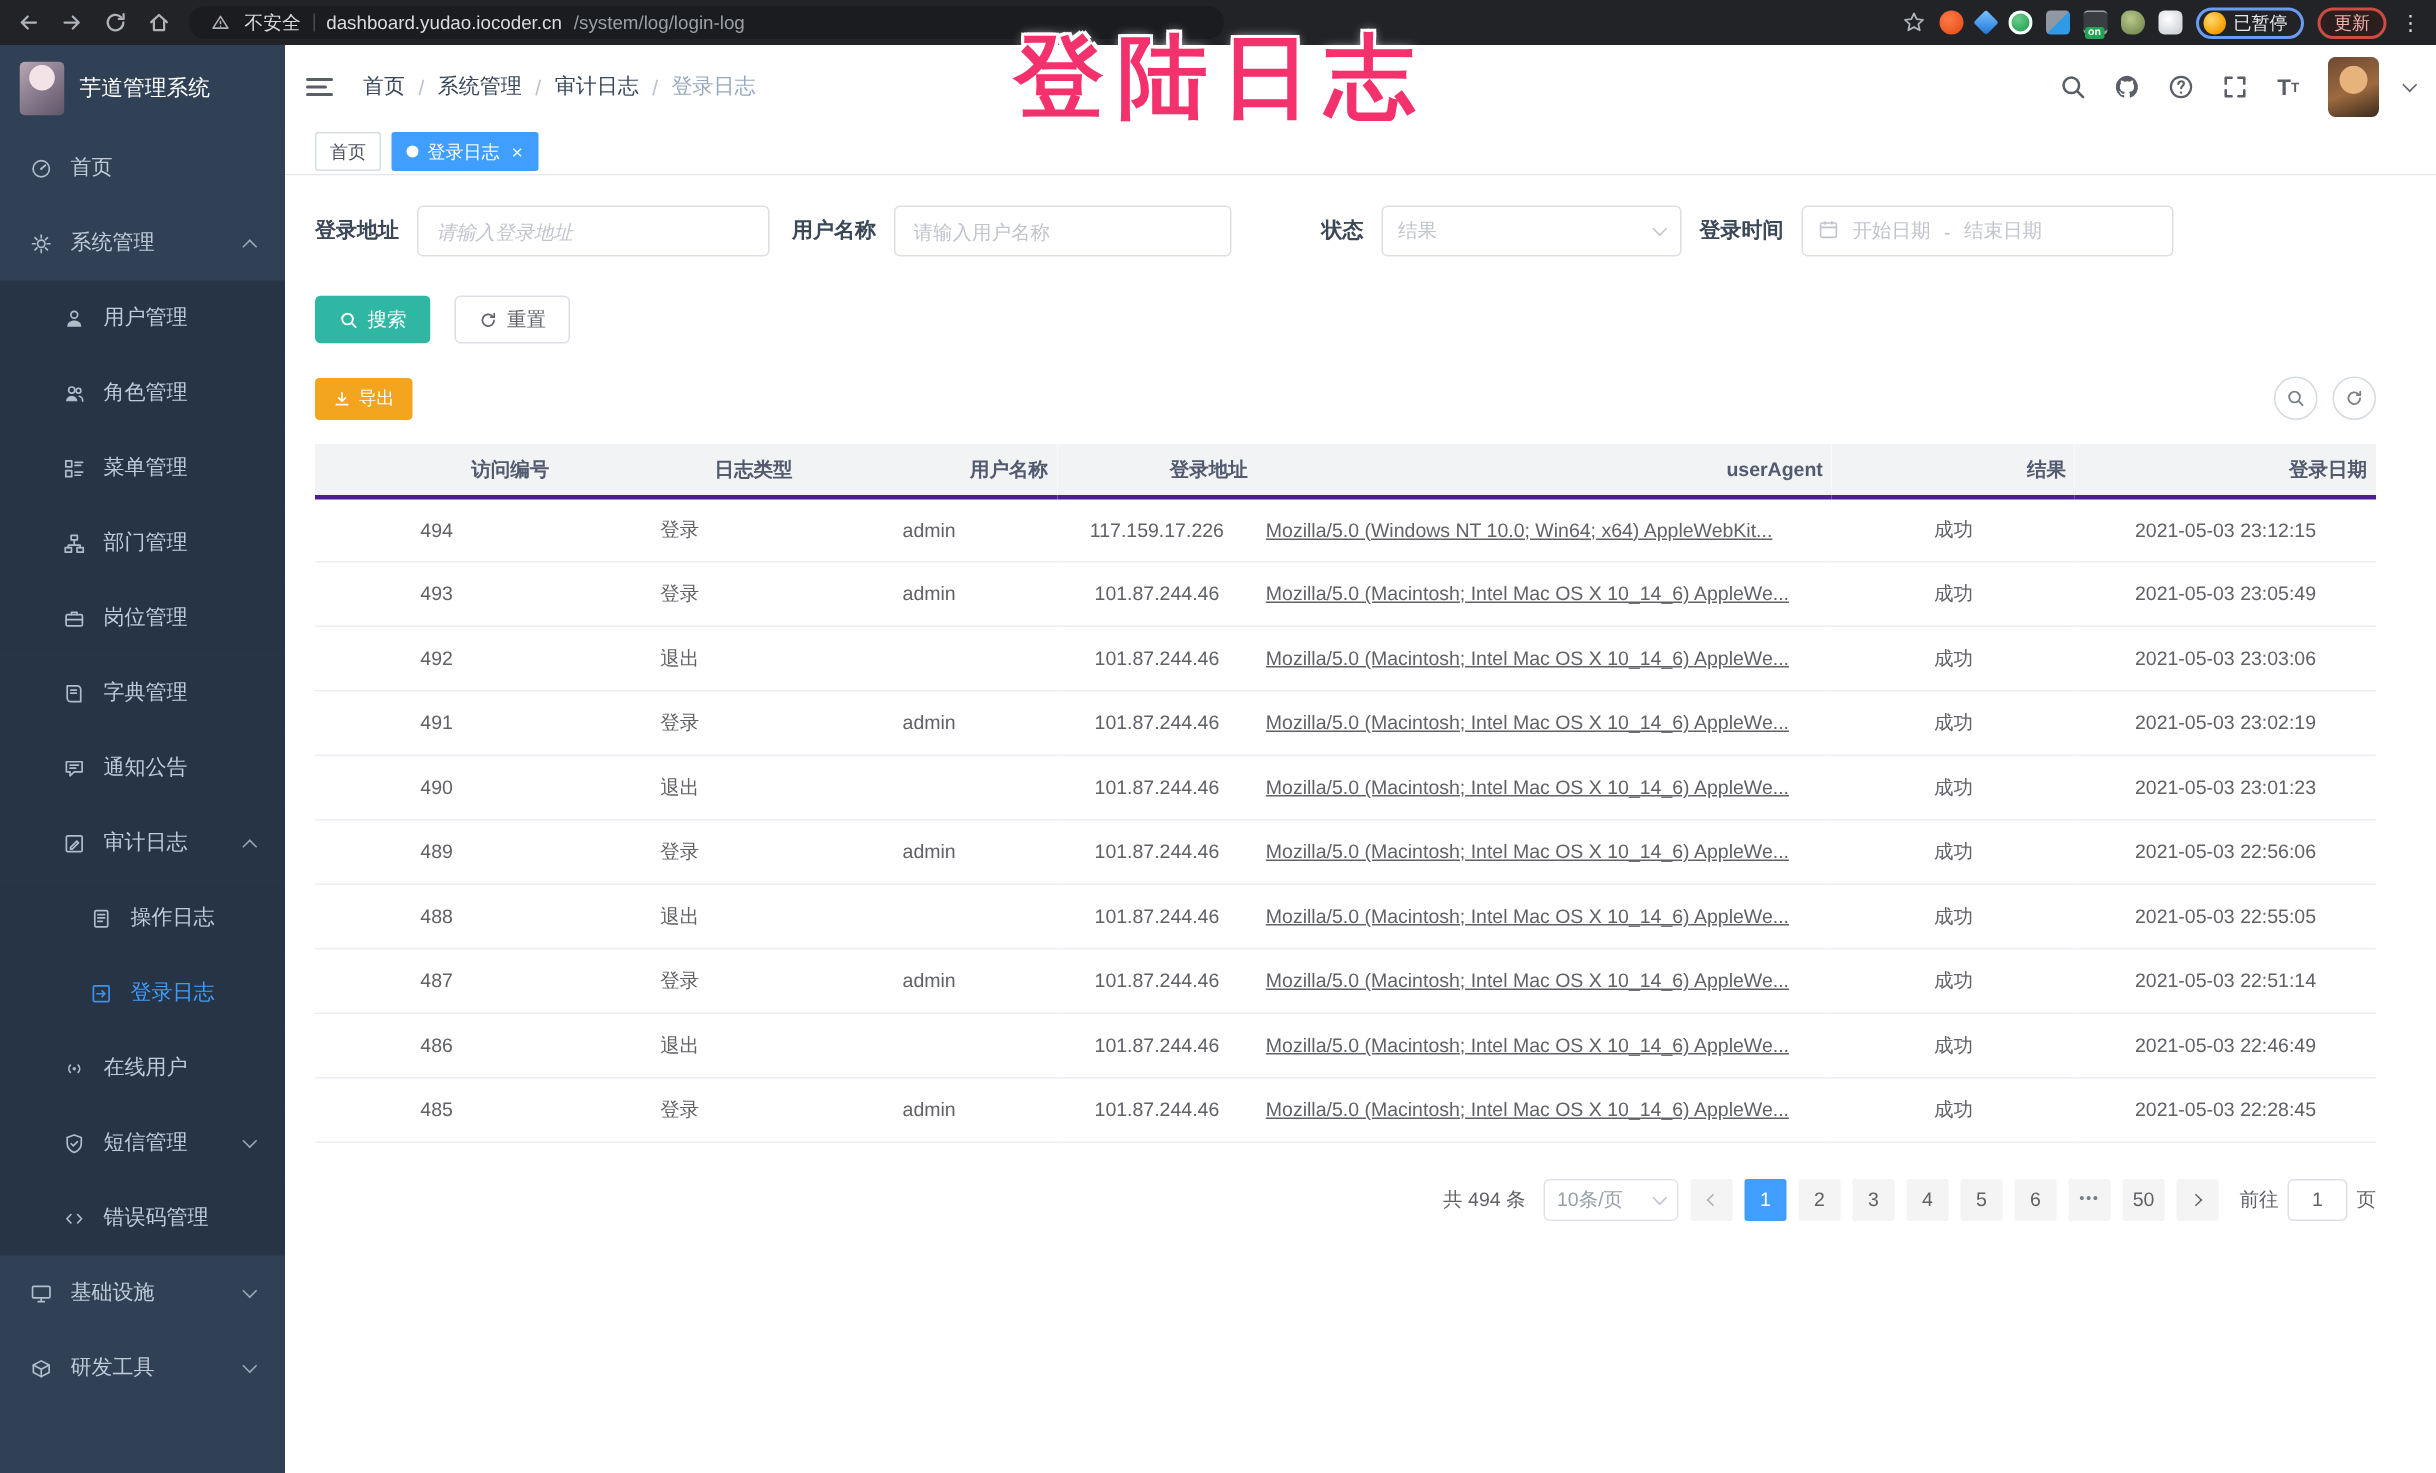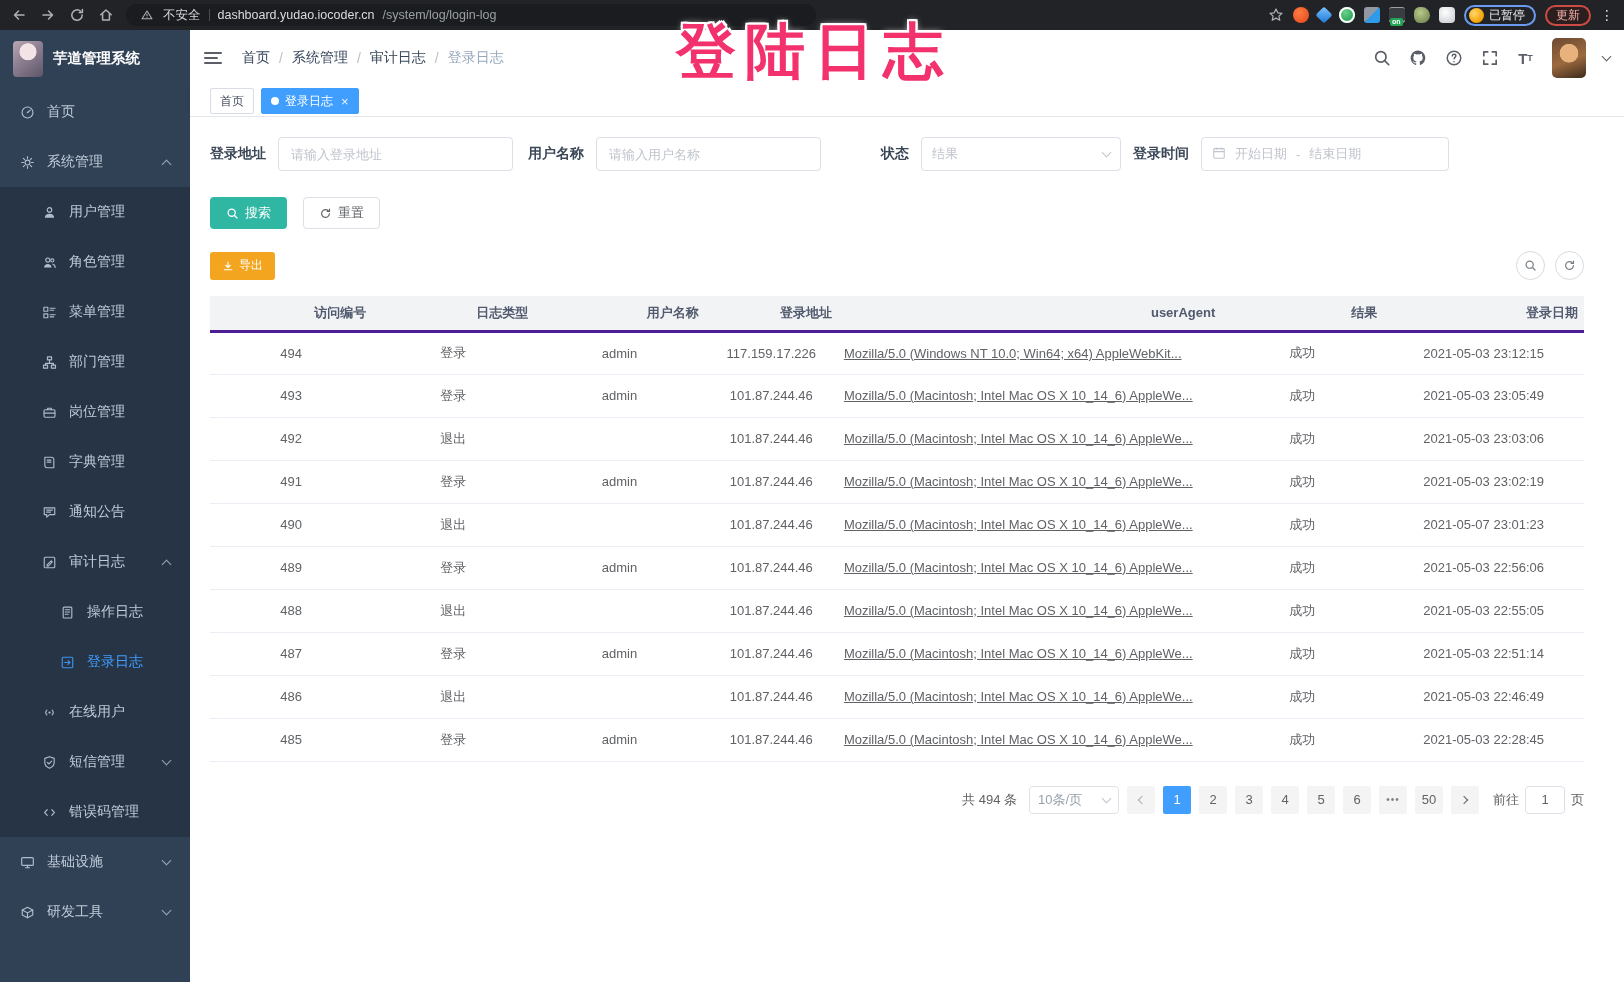--- a/index.html
+++ b/index.html
@@ -27,21 +27,21 @@
   .emoji-dot { width:15px; height:15px; border-radius:50%; background:radial-gradient(circle at 35% 35%, #ffd76e, #f59f00 70%, #d47b00); }
   .kebab { color:#dadce0; font-size:14px; letter-spacing:0; line-height:1; }
 
   
   .app { display:flex; height:952px; }
   .sidebar { width:190px; background:#304156; color:#bfcbd9; font-size:14px; flex:0 0 auto; }
   .logo-row { height:57px; display:flex; align-items:center; gap:10px; padding:0 13px; }
   .logo-img { width:30px; height:36px; border-radius:4px; background:
       radial-gradient(circle at 50% 30%, #f3e3e6 0 28%, transparent 30%),
       linear-gradient(140deg,#b9a8b2 0%, #8d7f92 45%, #5d5668 100%); flex:0 0 auto; }
-  .logo-title { color:#fff; font-weight:700; font-size:14.5px; white-space:nowrap; }
+  .logo-title { color:#fff; font-weight:400; font-size:14.5px; white-space:nowrap; }
   .menu-item { height:50px; display:flex; align-items:center; gap:12px; padding-left:20px; position:relative; cursor:pointer; }
   .menu-item.sub { background:#263445; }
   .menu-item.lvl2 { padding-left:42px; }
   .menu-item.lvl3 { padding-left:60px; }
   .menu-item.active { color:#409EFF; }
   .mi-icon { display:inline-flex; width:15px; height:15px; opacity:.9; }
   .mi-label { white-space:nowrap; }
   .chev { position:absolute; right:20px; width:7px; height:7px; border-right:1.4px solid currentColor; border-bottom:1.4px solid currentColor; opacity:.75; }
   .chev.up { transform:rotate(-135deg); top:24px; }
   .chev.down { transform:rotate(45deg); top:20px; }
@@ -423,21 +423,21 @@
             <span>登录日志</span>
             <span class="tag-close">×</span>
           </div>
         </div>
 
       <div class="content">
 
         <div class="filter-row">
           <div class="fg">
             <span class="f-label">登录地址</span>
-            <input class="f-input" style="width: 235px;" placeholder="请输入登录地址">
+            <input class="f-input" style="width: 235px; font-style: italic;" placeholder="请输入登录地址">
           </div>
           <div class="fg" style="margin-left:15px">
             <span class="f-label">用户名称</span>
             <input class="f-input" style="width: 225px;" placeholder="请输入用户名称">
           </div>
           <div class="fg" style="margin-left:60px">
             <span class="f-label">状态</span>
             <div class="sel-box">
               <span>结果</span>
               <span class="sel-caret"></span>
@@ -555,21 +555,21 @@
                 <td>成功</td>
                 <td>2021-05-03 23:02:19</td>
               </tr>
               <tr>
                 <td>490</td>
                 <td>退出</td>
                 <td></td>
                 <td>101.87.244.46</td>
                 <td class="ua">Mozilla/5.0 (Macintosh; Intel Mac OS X 10_14_6) AppleWe...</td>
                 <td>成功</td>
-                <td>2021-05-07 23:01:23</td>
+                <td>2021-05-03 23:01:23</td>
               </tr>
               <tr>
                 <td>489</td>
                 <td>登录</td>
                 <td>admin</td>
                 <td>101.87.244.46</td>
                 <td class="ua">Mozilla/5.0 (Macintosh; Intel Mac OS X 10_14_6) AppleWe...</td>
                 <td>成功</td>
                 <td>2021-05-03 22:56:06</td>
               </tr>

